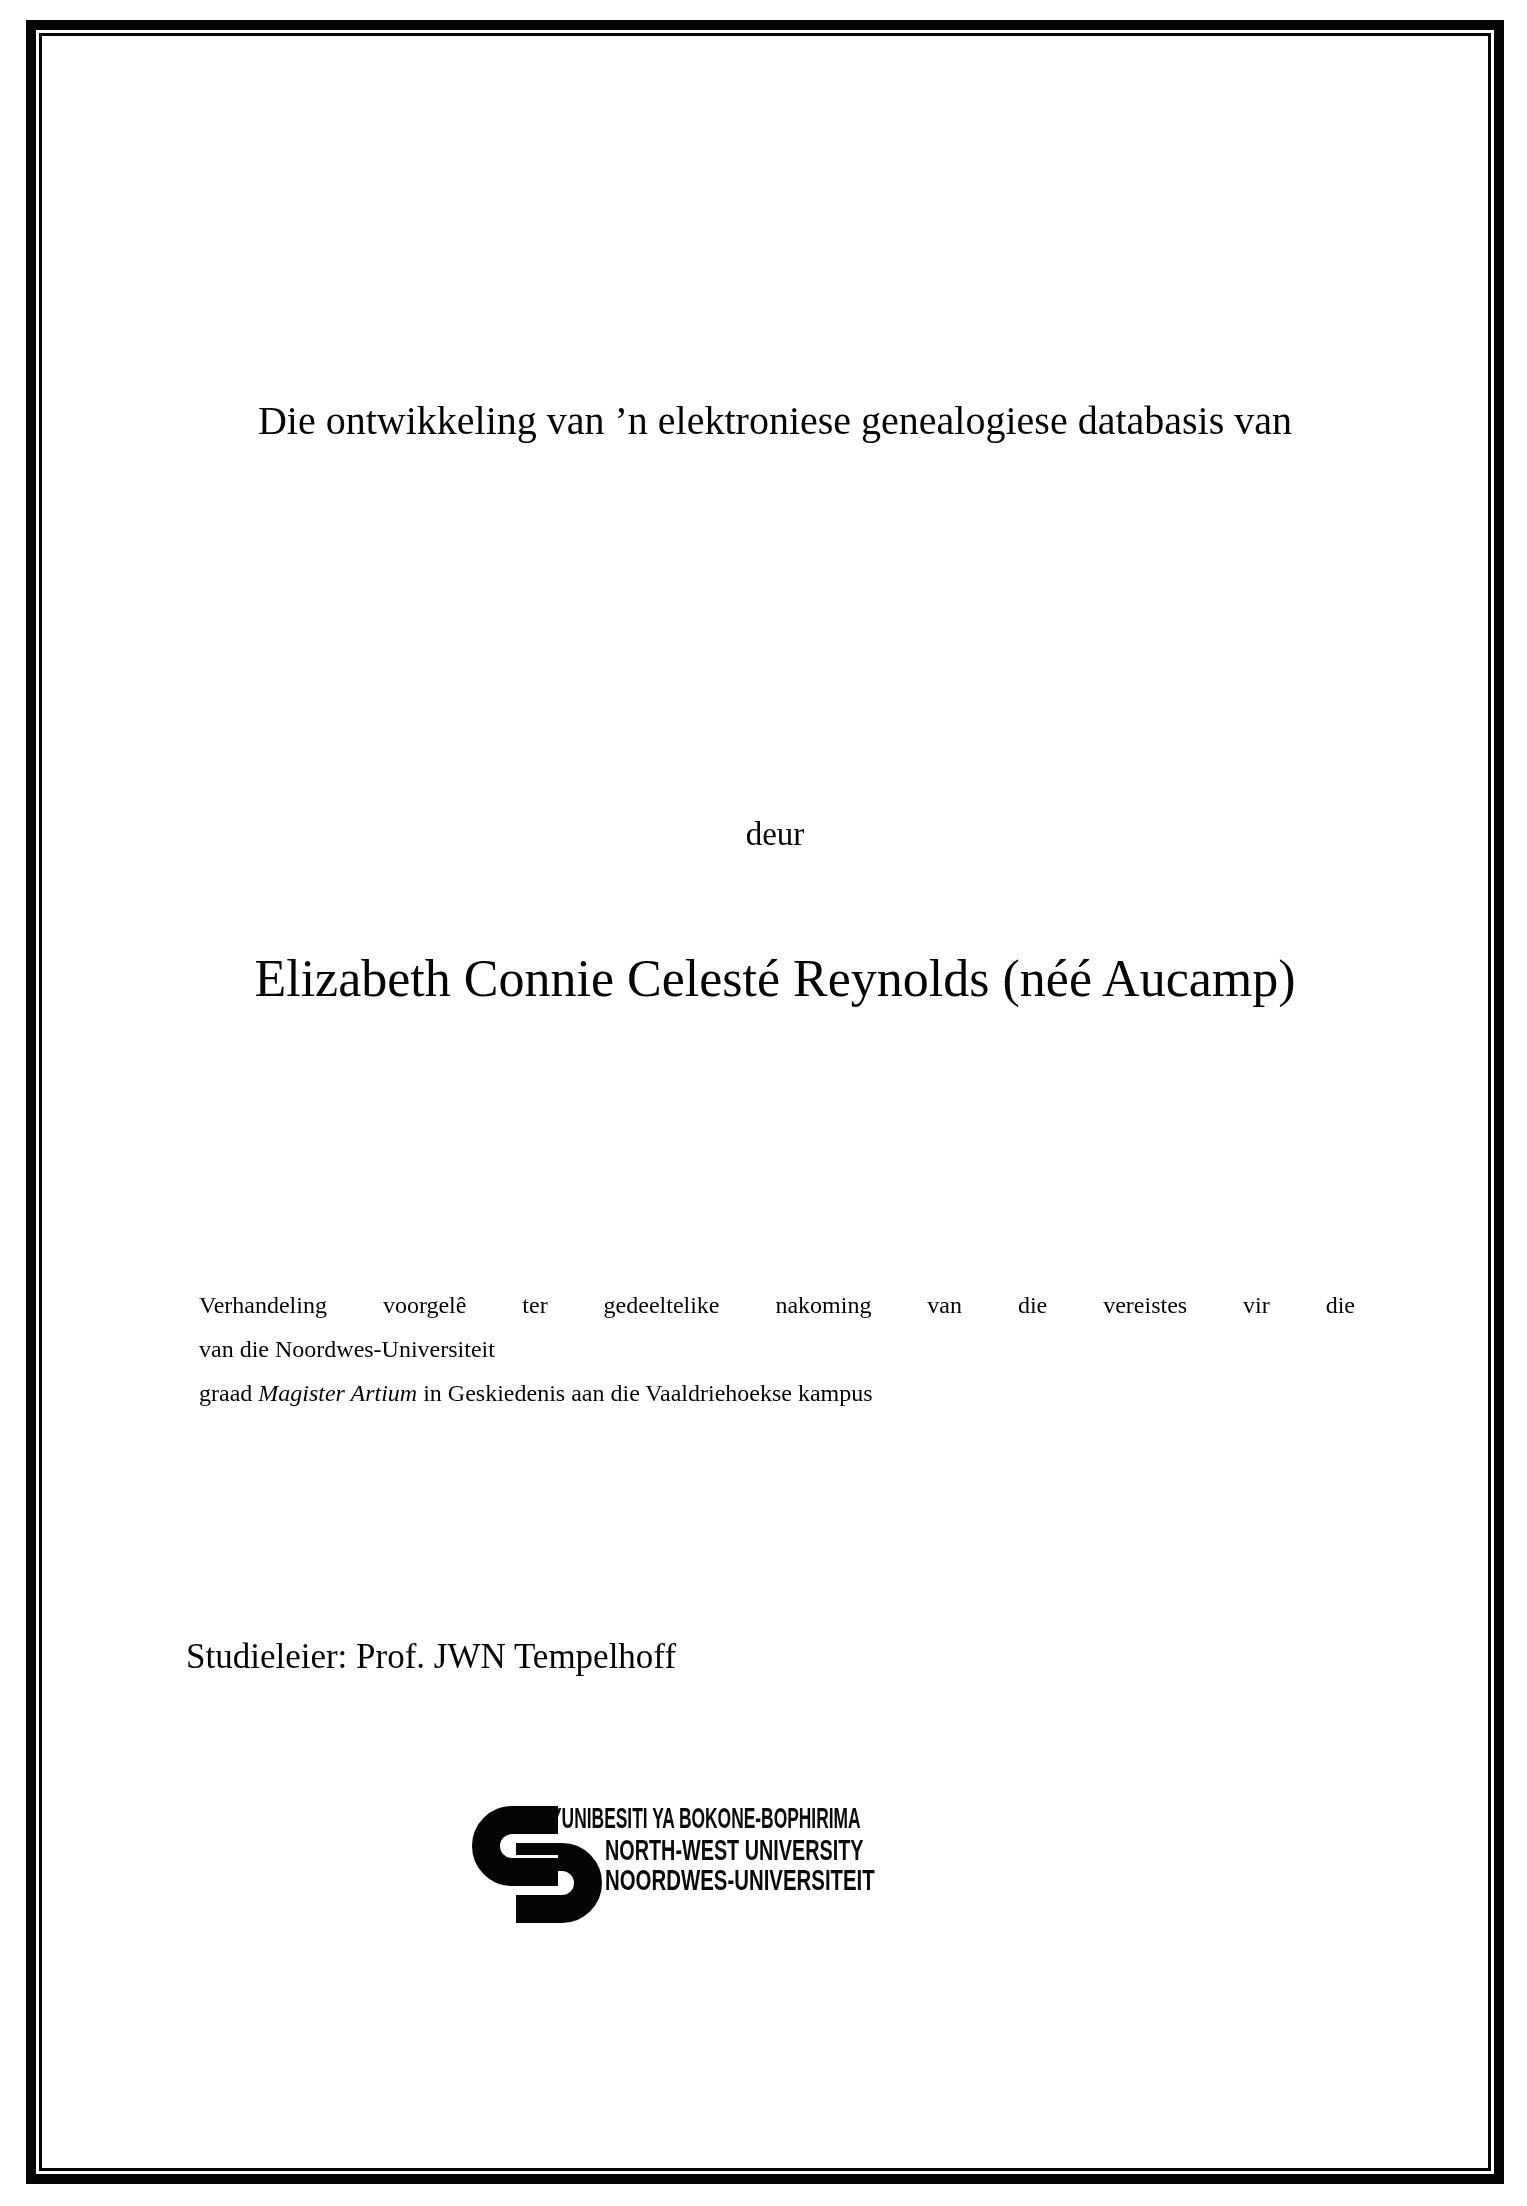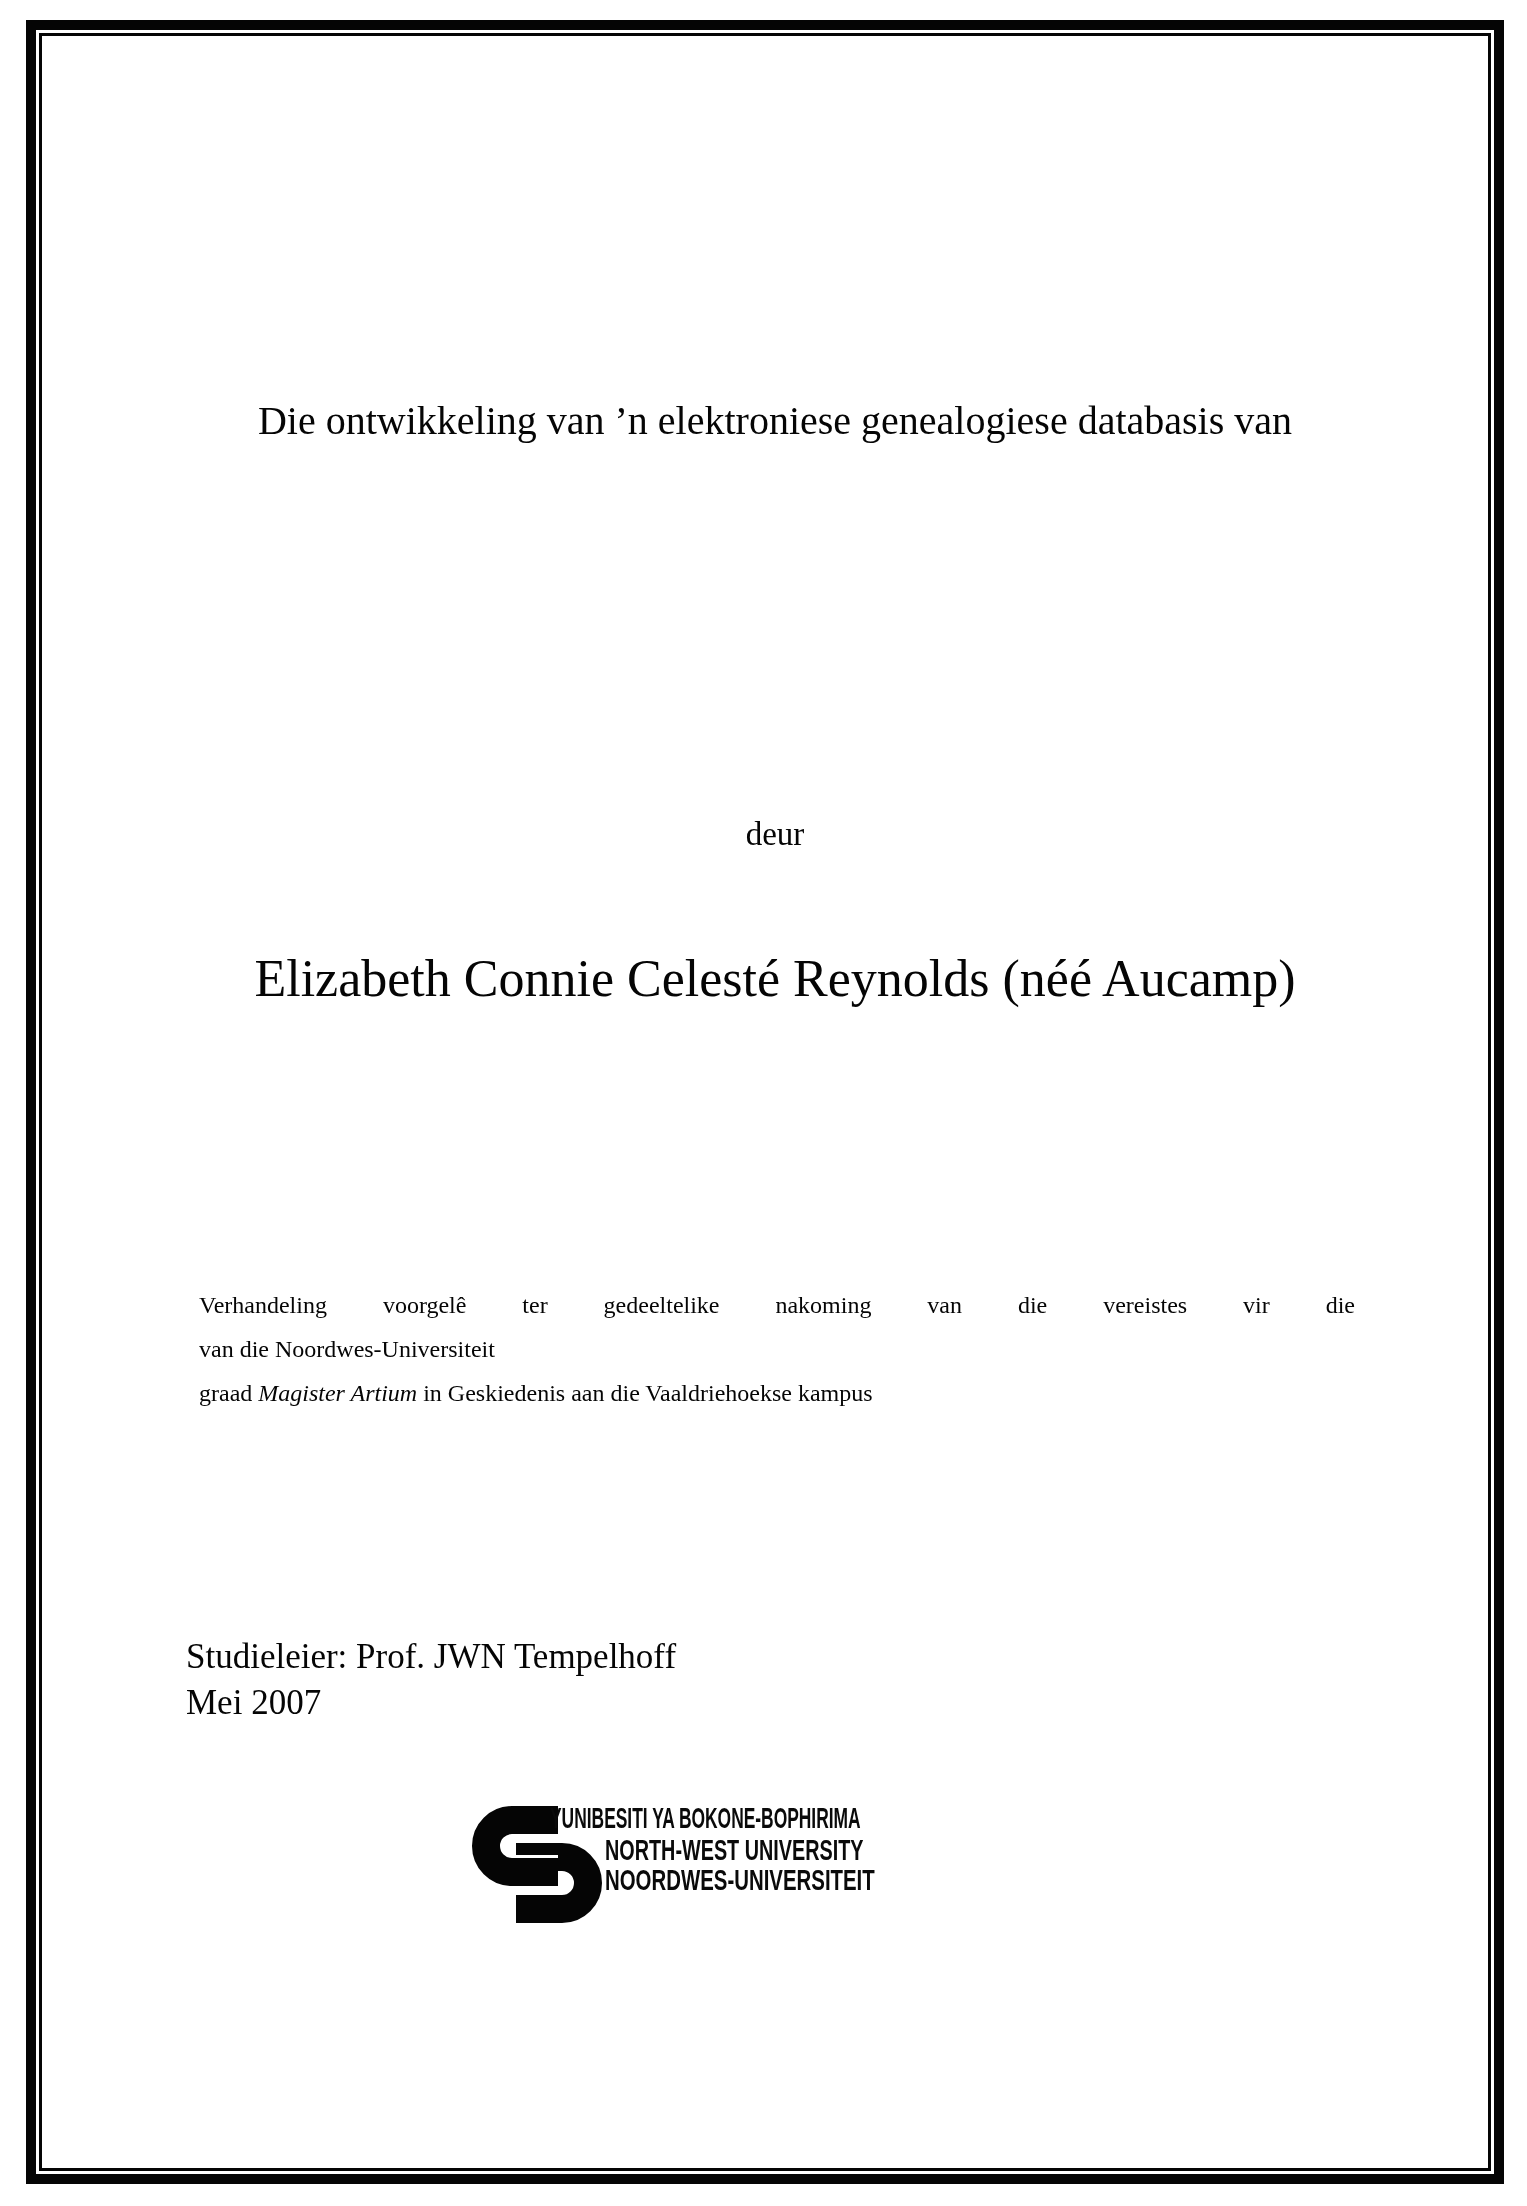--- a/index.html
+++ b/index.html
@@ -76,21 +76,20 @@
   <div class="author">Elizabeth Connie Celesté Reynolds (néé Aucamp)</div>
 
   <div class="statement">
     <div class="just">Verhandeling voorgelê ter gedeeltelike nakoming van die vereistes vir die</div>
     <div>van die Noordwes-Universiteit</div>
     <div><span>graad </span><em>Magister Artium</em><span> in Geskiedenis aan die Vaaldriehoekse kampus</span></div>
   </div>
 
   <div class="supervisor-block">
     <div>Studieleier: Prof. JWN Tempelhoff</div>
-    <div>Mei 2007</div>
   </div>
 
   <div class="logo">
     <svg class="logo-icon" width="150" height="133" viewBox="0 0 150 133" xmlns="http://www.w3.org/2000/svg">
 
       <path d="M54 59 H100 A26 26 0 0 1 100 111 H54" fill="none" stroke="#050505" stroke-width="28"></path>
 
       <path d="M96 22 H50 A26 26 0 0 0 50 74 H96" fill="none" stroke="#ffffff" stroke-width="34"></path>
 
       <path d="M96 22 H50 A26 26 0 0 0 50 74 H96" fill="none" stroke="#050505" stroke-width="28"></path>

